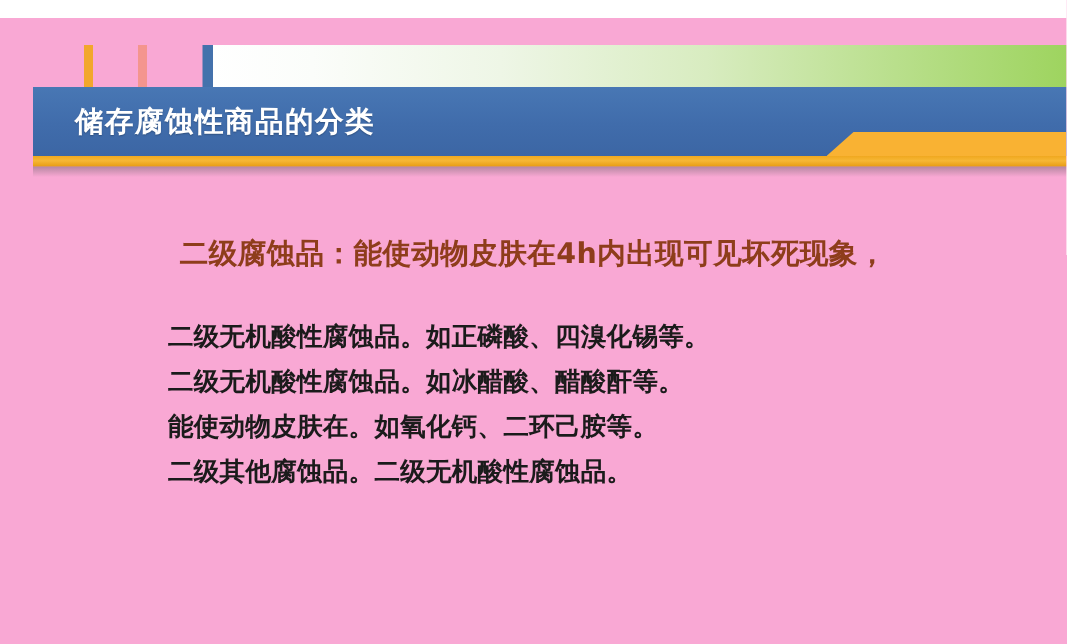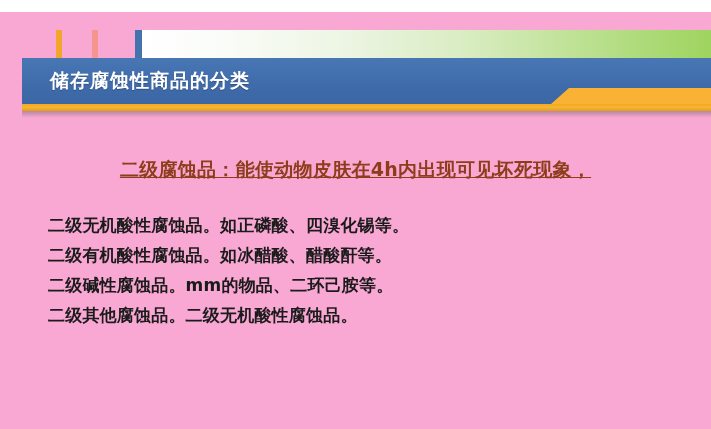--- a/index.html
+++ b/index.html
@@ -115,37 +115,37 @@
     width: 711px;
   }
   .lead {
     text-align: center;
     color: #8e3d1b;
     font-size: 19px;
     font-weight: bold;
     line-height: 34px;
     letter-spacing: 0.3px;
     white-space: nowrap;
-    text-decoration: underline;
   }
   .lead .lead-line { display: block; }
 
   .item-list {
     margin: 24px 0 0 0;
     padding: 0;
     list-style: none;
   }
   .item-list li {
     color: #1b1b1b;
     font-size: 17px;
     font-weight: bold;
     line-height: 30px;
     letter-spacing: 0.2px;
-    padding-left: 48px;
+    padding-left: 112px;
     white-space: nowrap;
+    font-family: Liberation Serif, serif;
   }
 </style>
 </head>
 <body>
 
 <div class="slide">
 
   <div class="deco-strip">
     <div class="deco-green"></div>
     <div class="deco-bar orange"></div>
@@ -161,20 +161,20 @@
   <div class="gold-shadow"></div>
 
   <div class="body-wrap">
 
     <div class="lead">
       <span class="lead-line">二级腐蚀品：能使动物皮肤在4h内出现可见坏死现象，</span>
     </div>
 
     <ul class="item-list">
       <li>二级无机酸性腐蚀品。如正磷酸、四溴化锡等。</li>
-      <li>二级有机酸性腐蚀品。如冰醋酸、醋酸酐等。</li>
-      <li>二级碱性腐蚀品。mm的物品、二环己胺等。</li>
+      <li>二级无机酸性腐蚀品。如冰醋酸、醋酸酐等。</li>
+      <li>能使动物皮肤在。如氧化钙、二环己胺等。</li>
       <li>二级其他腐蚀品。二级无机酸性腐蚀品。</li>
     </ul>
 
   </div>
 
 </div>
 
 </body></html>

